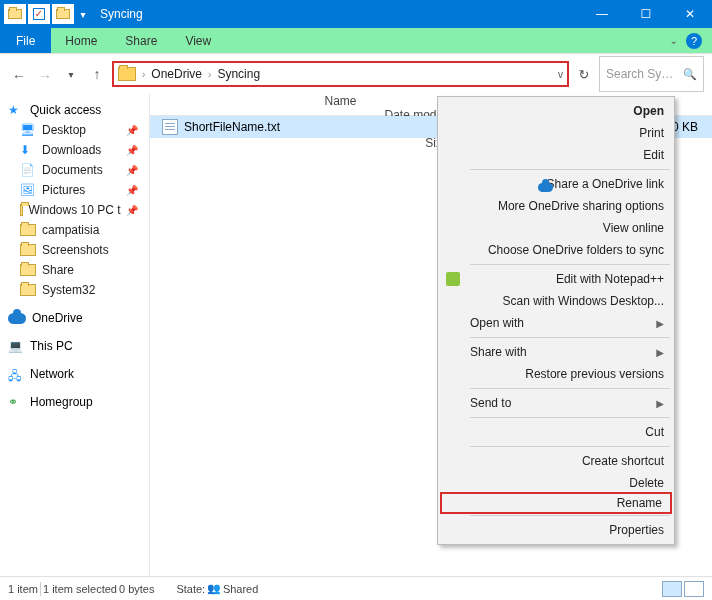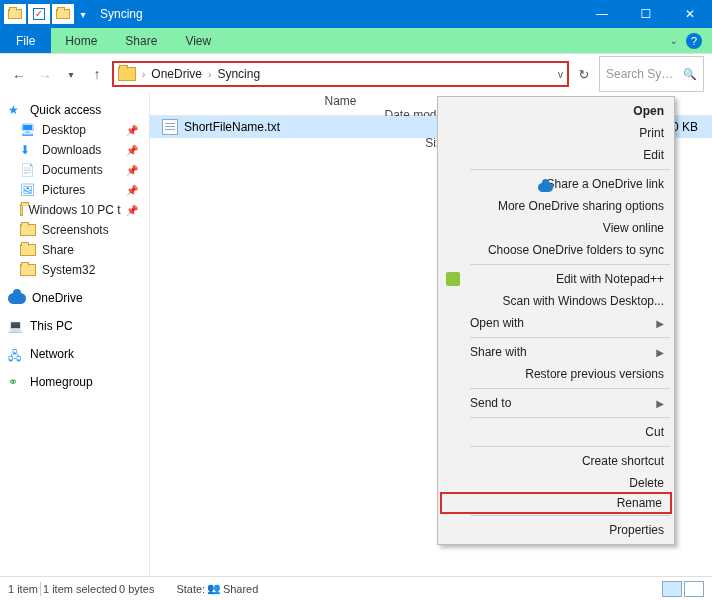--- a/index.html
+++ b/index.html
@@ -170,20 +170,24 @@
         <span>Pictures</span>
         <span class="pin">📌</span>
       </div>
     <div class="item">
         <span class="ic-folder"></span>
         <span>Windows 10 PC t</span>
         <span class="pin">📌</span>
       </div>
     <div class="item">
         <span class="ic-folder"></span>
+        <span>campatisia</span>
+      </div>
+    <div class="item">
+        <span class="ic-folder"></span>
         <span>Screenshots</span>
       </div>
     <div class="item">
         <span class="ic-folder"></span>
         <span>Share</span>
       </div>
     <div class="item">
         <span class="ic-folder"></span>
         <span>System32</span>
       </div>

